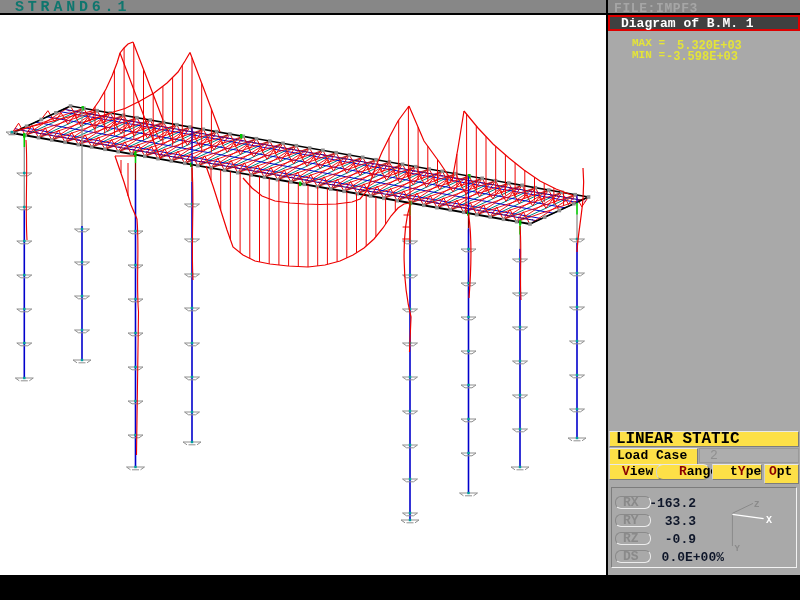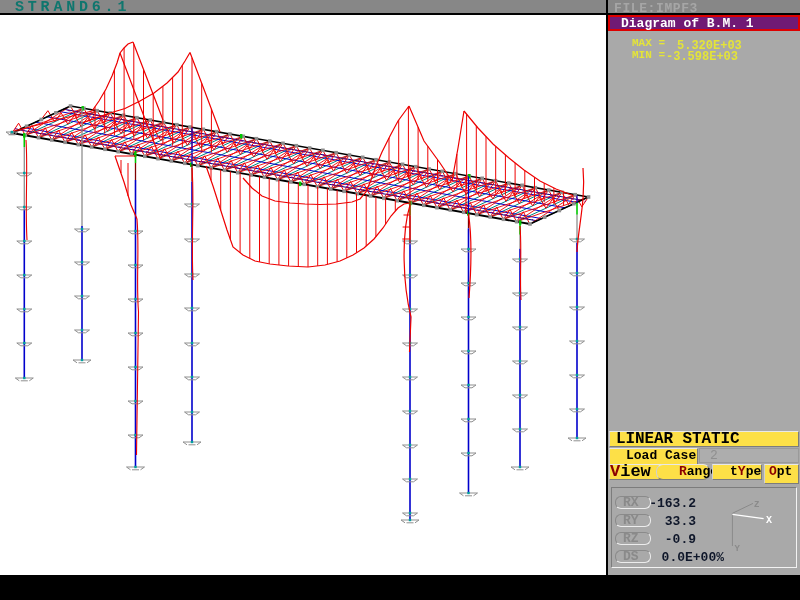--- a/index.html
+++ b/index.html
@@ -5,37 +5,37 @@
        font-family:"Liberation Mono", monospace; }
 #top { position:absolute; left:0; top:0; width:800px; height:15px; background:#878787;
         border-bottom:2px solid #000; }
 #strand { position:absolute; left:15px; top:2px; z-index:5; color:#0f766e; font-weight:bold;
            font-size:15px; letter-spacing:3.8px; line-height:12px; }
 #filelbl { position:absolute; left:614px; top:2px; z-index:5; color:#a6a6a6; font-weight:bold;
             font-size:13px; letter-spacing:0.6px; line-height:13px; }
 #divider { position:absolute; left:606px; top:0; width:2px; height:575px; background:#000; }
 #panel { position:absolute; left:608px; top:15px; width:192px; height:560px; background:#a9a9a9; }
 #redbar { position:absolute; left:608px; top:15px; width:192px; height:16px;
-           background:#701a75; border:2px solid #dd0000; }
+           background:#404040; border:2px solid #dd0000; }
 #redbar span { position:absolute; left:11px; top:-1px; color:#fff; font-weight:bold; font-size:13px; }
 .yel { position:absolute; color:#e4e438; font-weight:bold; }
 #maxl { left:632px; top:37px; font-size:11px; }
 #maxv { left:677px; top:39px; font-size:12px; }
 #minl { left:632px; top:49px; font-size:11px; }
 #minv { left:666px; top:50px; font-size:12px; }
 .btn { position:absolute; background:#fde047; border-top:1px solid #e8e8e8;
         border-left:1px solid #d0d0d0; border-right:1px solid #7c7c7c;
         border-bottom:1px solid #7c7c7c; color:#000; font-weight:bold; }
 #linstat { left:609px; top:431px; width:190px; height:16px; font-size:16px;
             line-height:15px; padding-left:6px; letter-spacing:-0.1px; }
 #loadcase { left:609px; top:448px; width:89px; height:23px; font-size:13px;
-             line-height:14px; padding-left:16px; }
+             line-height:14px; padding-left:7px; }
 #lcval { left:699px; top:448px; width:100px; height:15px; font-size:13px; line-height:14px;
           color:#8f8f8f; padding-left:10px; background:#adadad; border:1px solid #9a9a9a; position:absolute; }
-#b1 { left:609px; top:464px; width:63px; height:16px; font-size:17px; line-height:14px; padding-left:0; }
+#b1 { left:609px; top:464px; width:63px; height:16px; font-size:13px; line-height:14px; padding-left:12px; }
 #b2 { left:656px; top:464px; width:54px; height:16px; font-size:13px; line-height:14px; padding-left:22px;border-radius:7px; }
 #b3 { left:712px; top:464px; width:50px; height:16px; font-size:13px; line-height:14px; padding-left:17px; }
 #b4 { left:764px; top:464px; width:35px; height:20px; font-size:13px; line-height:14px; padding-left:4px; }
 .rl { color:#8b0000; }
 #rxpanel { position:absolute; left:611px; top:487px; width:186px; height:81px;
             border-top:1px solid #7c7c7c; border-left:1px solid #7c7c7c;
             border-bottom:1px solid #f2f2f2; border-right:1px solid #f2f2f2; }
 .lbx { position:absolute; width:36px; height:13px; border-top:1px solid #8a8a8a;
         border-left:1px solid #8a8a8a; border-bottom:1px solid #ececec; border-right:1px solid #ececec;
         color:#8a8a8a; font-weight:bold; font-size:13px; line-height:12px; padding-left:7px;border-radius:6px; }

